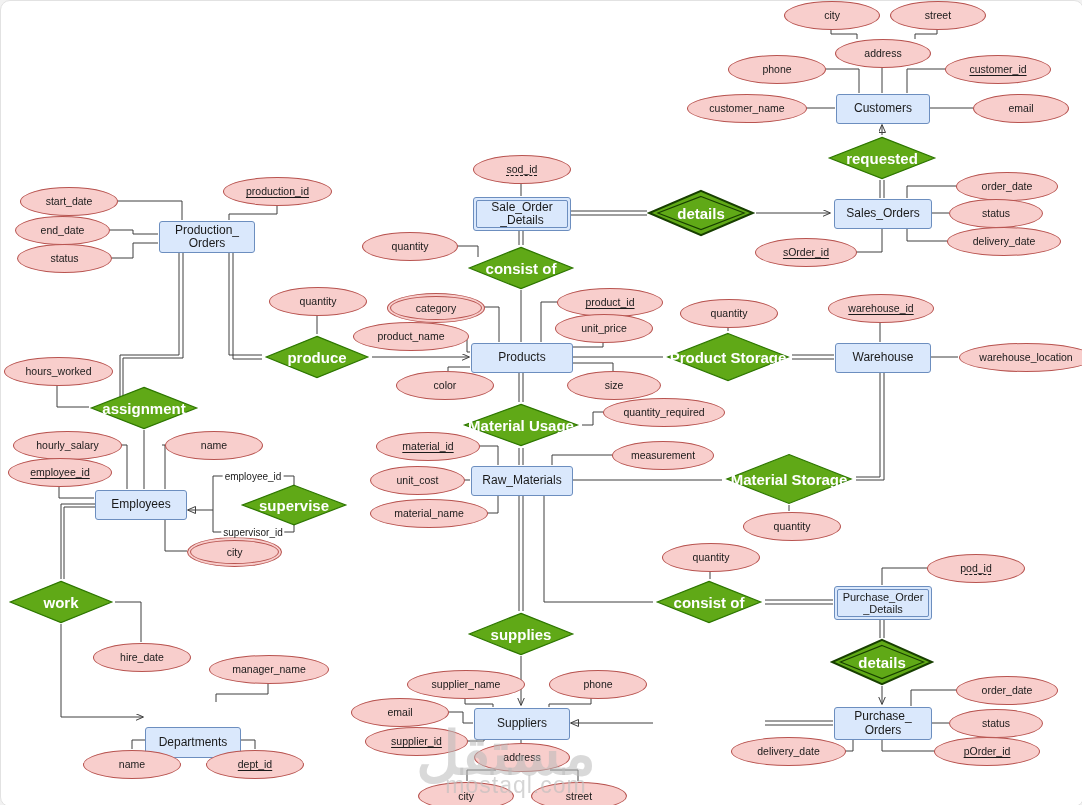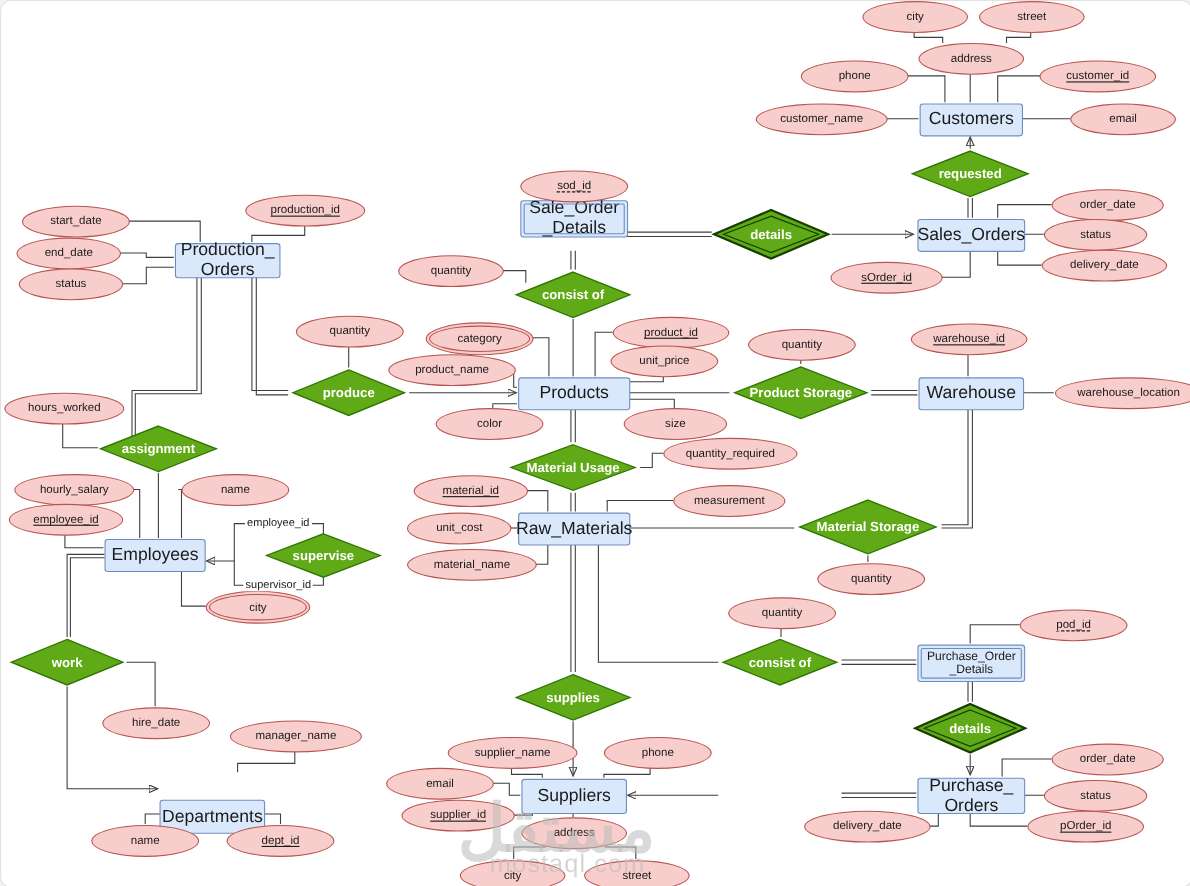--- a/index.html
+++ b/index.html
@@ -2,35 +2,35 @@
 <html><head>
 <meta charset="utf-8">
 <style>
   html,body{margin:0;padding:0;background:#f2f2f2;font-family:"Liberation Sans",sans-serif;}
   .stage{position:relative;width:1082px;height:805px;background:#ffffff;border:1px solid #e2e2e2;
          border-radius:10px;overflow:hidden;}
   svg.wires{position:absolute;left:0;top:0;width:1082px;height:805px;}
   svg.wires path{fill:none;stroke:#3f3f3f;stroke-width:1;}
   .entity{position:absolute;display:flex;align-items:center;justify-content:center;
           background:#dae8fc;border:1px solid #6c8ebf;border-radius:3px;
-          font-size:16px;color:#1a1a1a;text-align:center;white-space:pre-line;line-height:1.12;}
+          font-size:12px;color:#1a1a1a;text-align:center;white-space:pre-line;line-height:1.12;}
   .entity.weak::before{content:"";position:absolute;inset:2px;border:1px solid #6c8ebf;border-radius:2px;}
   .attr{position:absolute;display:flex;align-items:center;justify-content:center;
         background:#f8cecc;border:1px solid #b85450;border-radius:50%;
         font-size:10.5px;color:#1a1a1a;text-align:center;line-height:1;}
   .attr.multi::before{content:"";position:absolute;inset:2px;border:1px solid #b85450;border-radius:50%;}
   .attr.key{text-decoration:underline;text-underline-offset:2px;}
   .attr.partial{text-decoration:underline dashed;text-underline-offset:2px;}
   .rel{position:absolute;}
   .rel svg{position:absolute;inset:0;width:100%;height:100%;overflow:visible;}
   .rel polygon{fill:#60a917;stroke:#2d7600;stroke-width:1.2;vector-effect:non-scaling-stroke;}
   .rel.ident polygon.outer{stroke:#173f00;stroke-width:2;}
   .rel.ident polygon.inner{fill:none;stroke:#173f00;stroke-width:1.1;}
   .rlbl{position:absolute;inset:0;display:flex;align-items:center;justify-content:center;
-        color:#ffffff;font-size:12px;font-weight:bold;white-space:nowrap;}
+        color:#ffffff;font-size:15px;font-weight:bold;white-space:nowrap;}
   .linelbl{position:absolute;transform:translate(-50%,-50%);background:#ffffff;padding:0 2px;
            font-size:10px;color:#1a1a1a;white-space:nowrap;}
   .wm{position:absolute;transform:translate(-50%,-50%);color:rgba(185,185,185,0.55);
       font-weight:bold;pointer-events:none;white-space:nowrap;}
   .wm.ar{font-size:60px;}
   .wm.latin{font-size:23px;font-weight:normal;color:rgba(190,190,190,0.65);letter-spacing:1px;}
 </style>
 </head>
 <body>
 
@@ -152,21 +152,21 @@
     <path d="M464,740 H483 V738"></path>
     <path d="M520,742 V738"></path>
     <path d="M495,769 H466 V780"></path>
     <path d="M549,769 H577 V780"></path>
   </svg>
 
   <div class="entity" style="left:158px;top:220px;width:94px;height:30px">Production_
 Orders</div>
   <div class="entity" style="left:835px;top:93px;width:92px;height:28px">Customers</div>
   <div class="entity" style="left:833px;top:198px;width:96px;height:28px">Sales_Orders</div>
-  <div class="entity weak" style="left:472px;top:181px;width:96px;height:32px">Sale_Order
+  <div class="entity weak" style="left:472px;top:196px;width:96px;height:32px">Sale_Order
 _Details</div>
   <div class="entity" style="left:470px;top:342px;width:100px;height:28px">Products</div>
   <div class="entity" style="left:834px;top:342px;width:94px;height:28px">Warehouse</div>
   <div class="entity" style="left:470px;top:465px;width:100px;height:28px">Raw_Materials</div>
   <div class="entity" style="left:94px;top:489px;width:90px;height:28px">Employees</div>
   <div class="entity" style="left:144px;top:726px;width:94px;height:29px">Departments</div>
   <div class="entity" style="left:473px;top:707px;width:94px;height:30px">Suppliers</div>
   <div class="entity weak" style="left:833px;top:585px;width:96px;height:32px;font-size:11px">Purchase_Order
 _Details</div>
   <div class="entity" style="left:833px;top:706px;width:96px;height:31px">Purchase_

